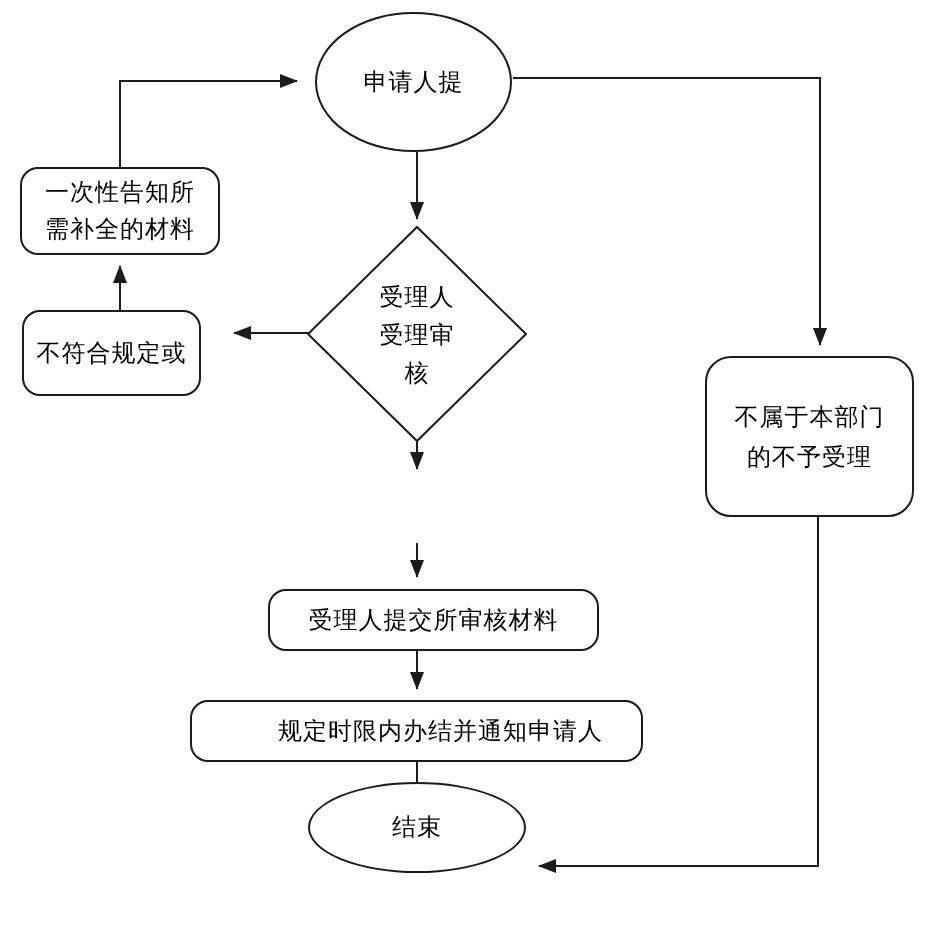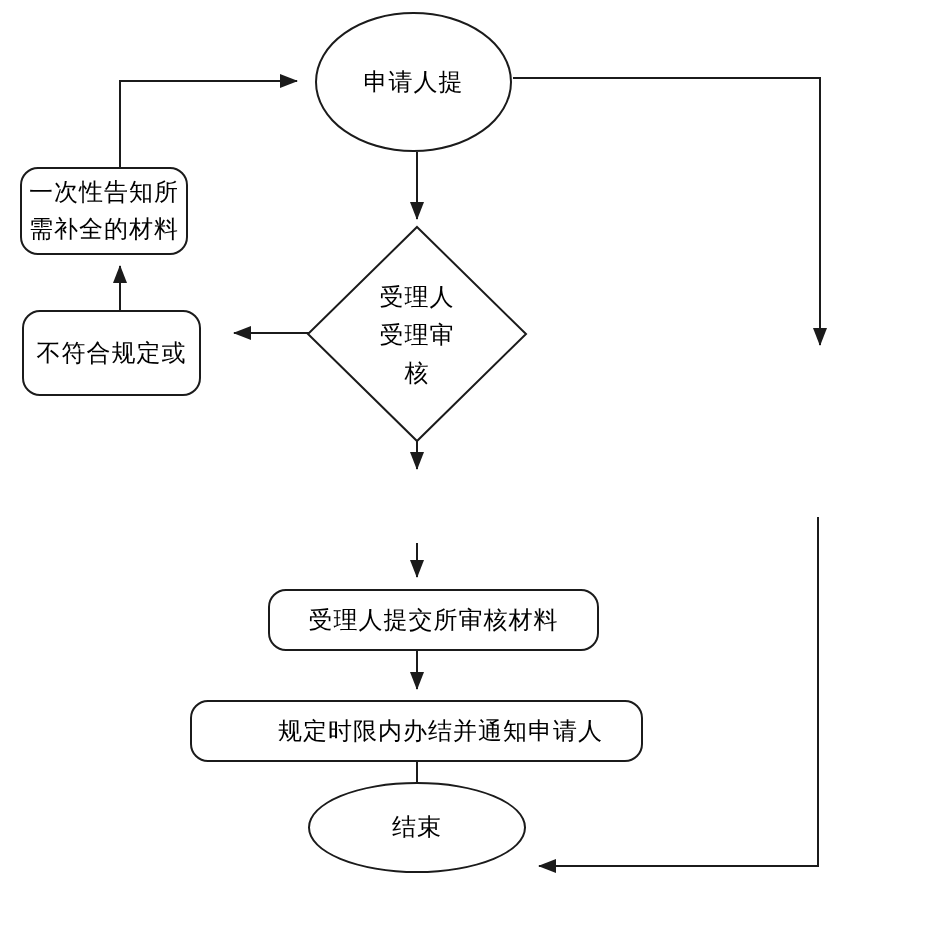--- a/index.html
+++ b/index.html
@@ -64,41 +64,47 @@
       <polygon points="417,227 526,334 417,441 308,334" fill="#ffffff"></polygon>
     </g>
   </svg>
 
   <div class="node bordered ellipse lines" style="left:315px; top:12px; width:197px; height:140px;">
     <div>
       <span>申请人提</span>
     </div>
   </div>
 
-  <div class="node bordered rounded lines" style="left:20px; top:167px; width:168px; height:88px;">
+  <div class="node bordered rounded lines" style="left:20px; top:167px; width:200px; height:88px;">
     <div>
       <span>一次性告知所</span>
       <span>需补全的材料</span>
     </div>
   </div>
 
   <div class="node bordered rounded lines" style="left:22px; top:310px; width:179px; height:86px;">
     <div>
       <span>不符合规定或</span>
     </div>
   </div>
 
   <div class="node diamond-label lines" style="left:347px; top:277px; width:140px; height:116px;justify-content:center;">
     <div>
       <span>受理人</span>
       <span>受理审</span>
       <span>核</span>
     </div>
   </div>
 
+  <div class="node bordered rounded-big lines tall-lines" style="left:705px; top:356px; width:209px; height:161px;">
+    <div>
+      <span>不属于本部门</span>
+      <span>的不予受理</span>
+    </div>
+  </div>
 
 
   <div class="node bordered rounded" style="left:268px; top:589px; width:331px; height:62px;">
     <span>受理人提交所审核材料</span>
   </div>
 
   <div class="node bordered rounded" style="left:190px; top:700px; width:453px; height:62px;padding-left:48px;">
     <span>规定时限内办结并通知申请人</span>
   </div>
 

